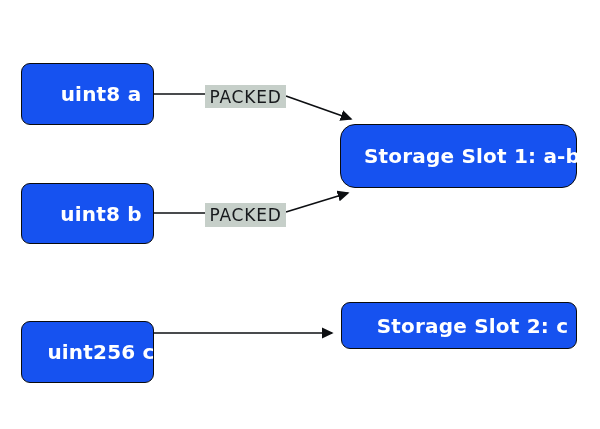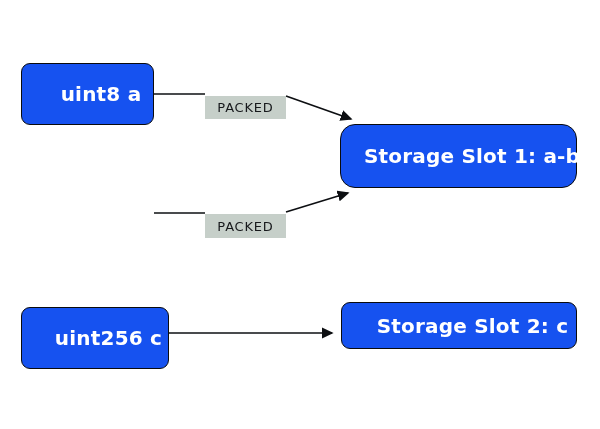--- a/index.html
+++ b/index.html
@@ -45,35 +45,34 @@
     font-size: 20px;
     letter-spacing: 0.2px;
     display: flex;
     align-items: center;
     justify-content: center;
     white-space: nowrap;
     padding-left: 27px;
   }
   .node-uint8-a   { left: 21px;  top: 63px;  width: 133px; height: 62px; }
   .node-uint8-b   { left: 21px;  top: 183px; width: 133px; height: 61px; }
-  .node-uint256-c { left: 21px;  top: 307px; width: 148px; height: 62px; }
+  .node-uint256-c { left: 21px;  top: 321px; width: 133px; height: 62px; }
   .node-slot1     { left: 340px; top: 124px; width: 237px; height: 64px; border-radius: 15px; }
   .node-slot2     { left: 341px; top: 302px; width: 236px; height: 47px; }
   .edge-label {
     position: absolute;
     background: var(--edge-label-bg);
     color: var(--edge-label-text);
-    font-size: 13px;
+    font-size: 17px;
     font-weight: 400;
     letter-spacing: 0.8px;
     display: flex;
     align-items: center;
     justify-content: center;
     white-space: nowrap;
-    margin-top: 11px;
   }
   .edge-label-a { left: 205px; top: 85px;  width: 81px; height: 23px; }
   .edge-label-b { left: 205px; top: 203px; width: 81px; height: 24px; }
 </style>
 </head>
 <body>
 
 <div class="canvas">
 
   <svg class="arrow-layer" width="600" height="429" viewBox="0 0 600 429" xmlns="http://www.w3.org/2000/svg">
@@ -91,20 +90,23 @@
 
     <line x1="286" y1="212" x2="348" y2="193" marker-end="url(#ah)"></line>
 
     <line x1="154" y1="333" x2="332" y2="333" marker-end="url(#ah)"></line>
   </svg>
 
   <div class="node node-uint8-a">
     <span>uint8 a</span>
   </div>
 
+  <div class="node node-uint8-b">
+    <span>uint8 b</span>
+  </div>
 
   <div class="node node-uint256-c">
     <span>uint256 c</span>
   </div>
 
   <div class="node node-slot1">
     <span>Storage Slot 1: a-b</span>
   </div>
 
   <div class="node node-slot2">

